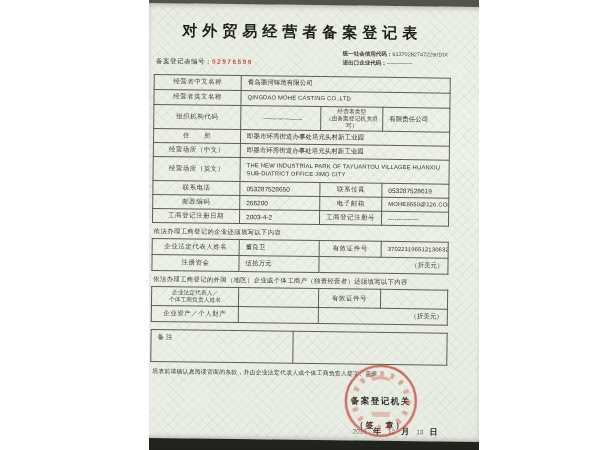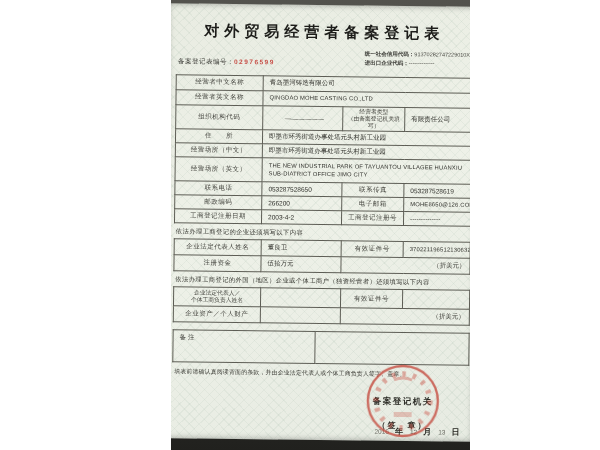--- a/index.html
+++ b/index.html
@@ -2,21 +2,21 @@
 <html><head>
 <meta charset="utf-8">
 <style>
   html,body{margin:0;padding:0;}
   body{
     width:600px;height:450px;background:#ffffff;position:relative;overflow:hidden;
     font-family:"Liberation Sans","DejaVu Sans",sans-serif;
     -webkit-font-smoothing:antialiased;
   }
   .photo{
-    position:absolute;left:171px;top:0;width:299px;height:450px;
+    position:absolute;left:149px;top:0;width:330px;height:450px;
     background:linear-gradient(180deg,#53524d 0%,#3a3935 55%,#21211e 100%);
     overflow:hidden;
   }
   .paper{
     position:absolute;left:-5px;right:-5px;top:5px;bottom:10px;
     background:
       repeating-linear-gradient(45deg,rgba(140,170,150,.10) 0 1px,transparent 1px 7px),
       repeating-linear-gradient(-45deg,rgba(140,170,150,.10) 0 1px,transparent 1px 7px),
       linear-gradient(160deg,#e9ece2 0%,#eef1e8 45%,#e7ebe2 100%);
     transform:rotate(.7deg);

